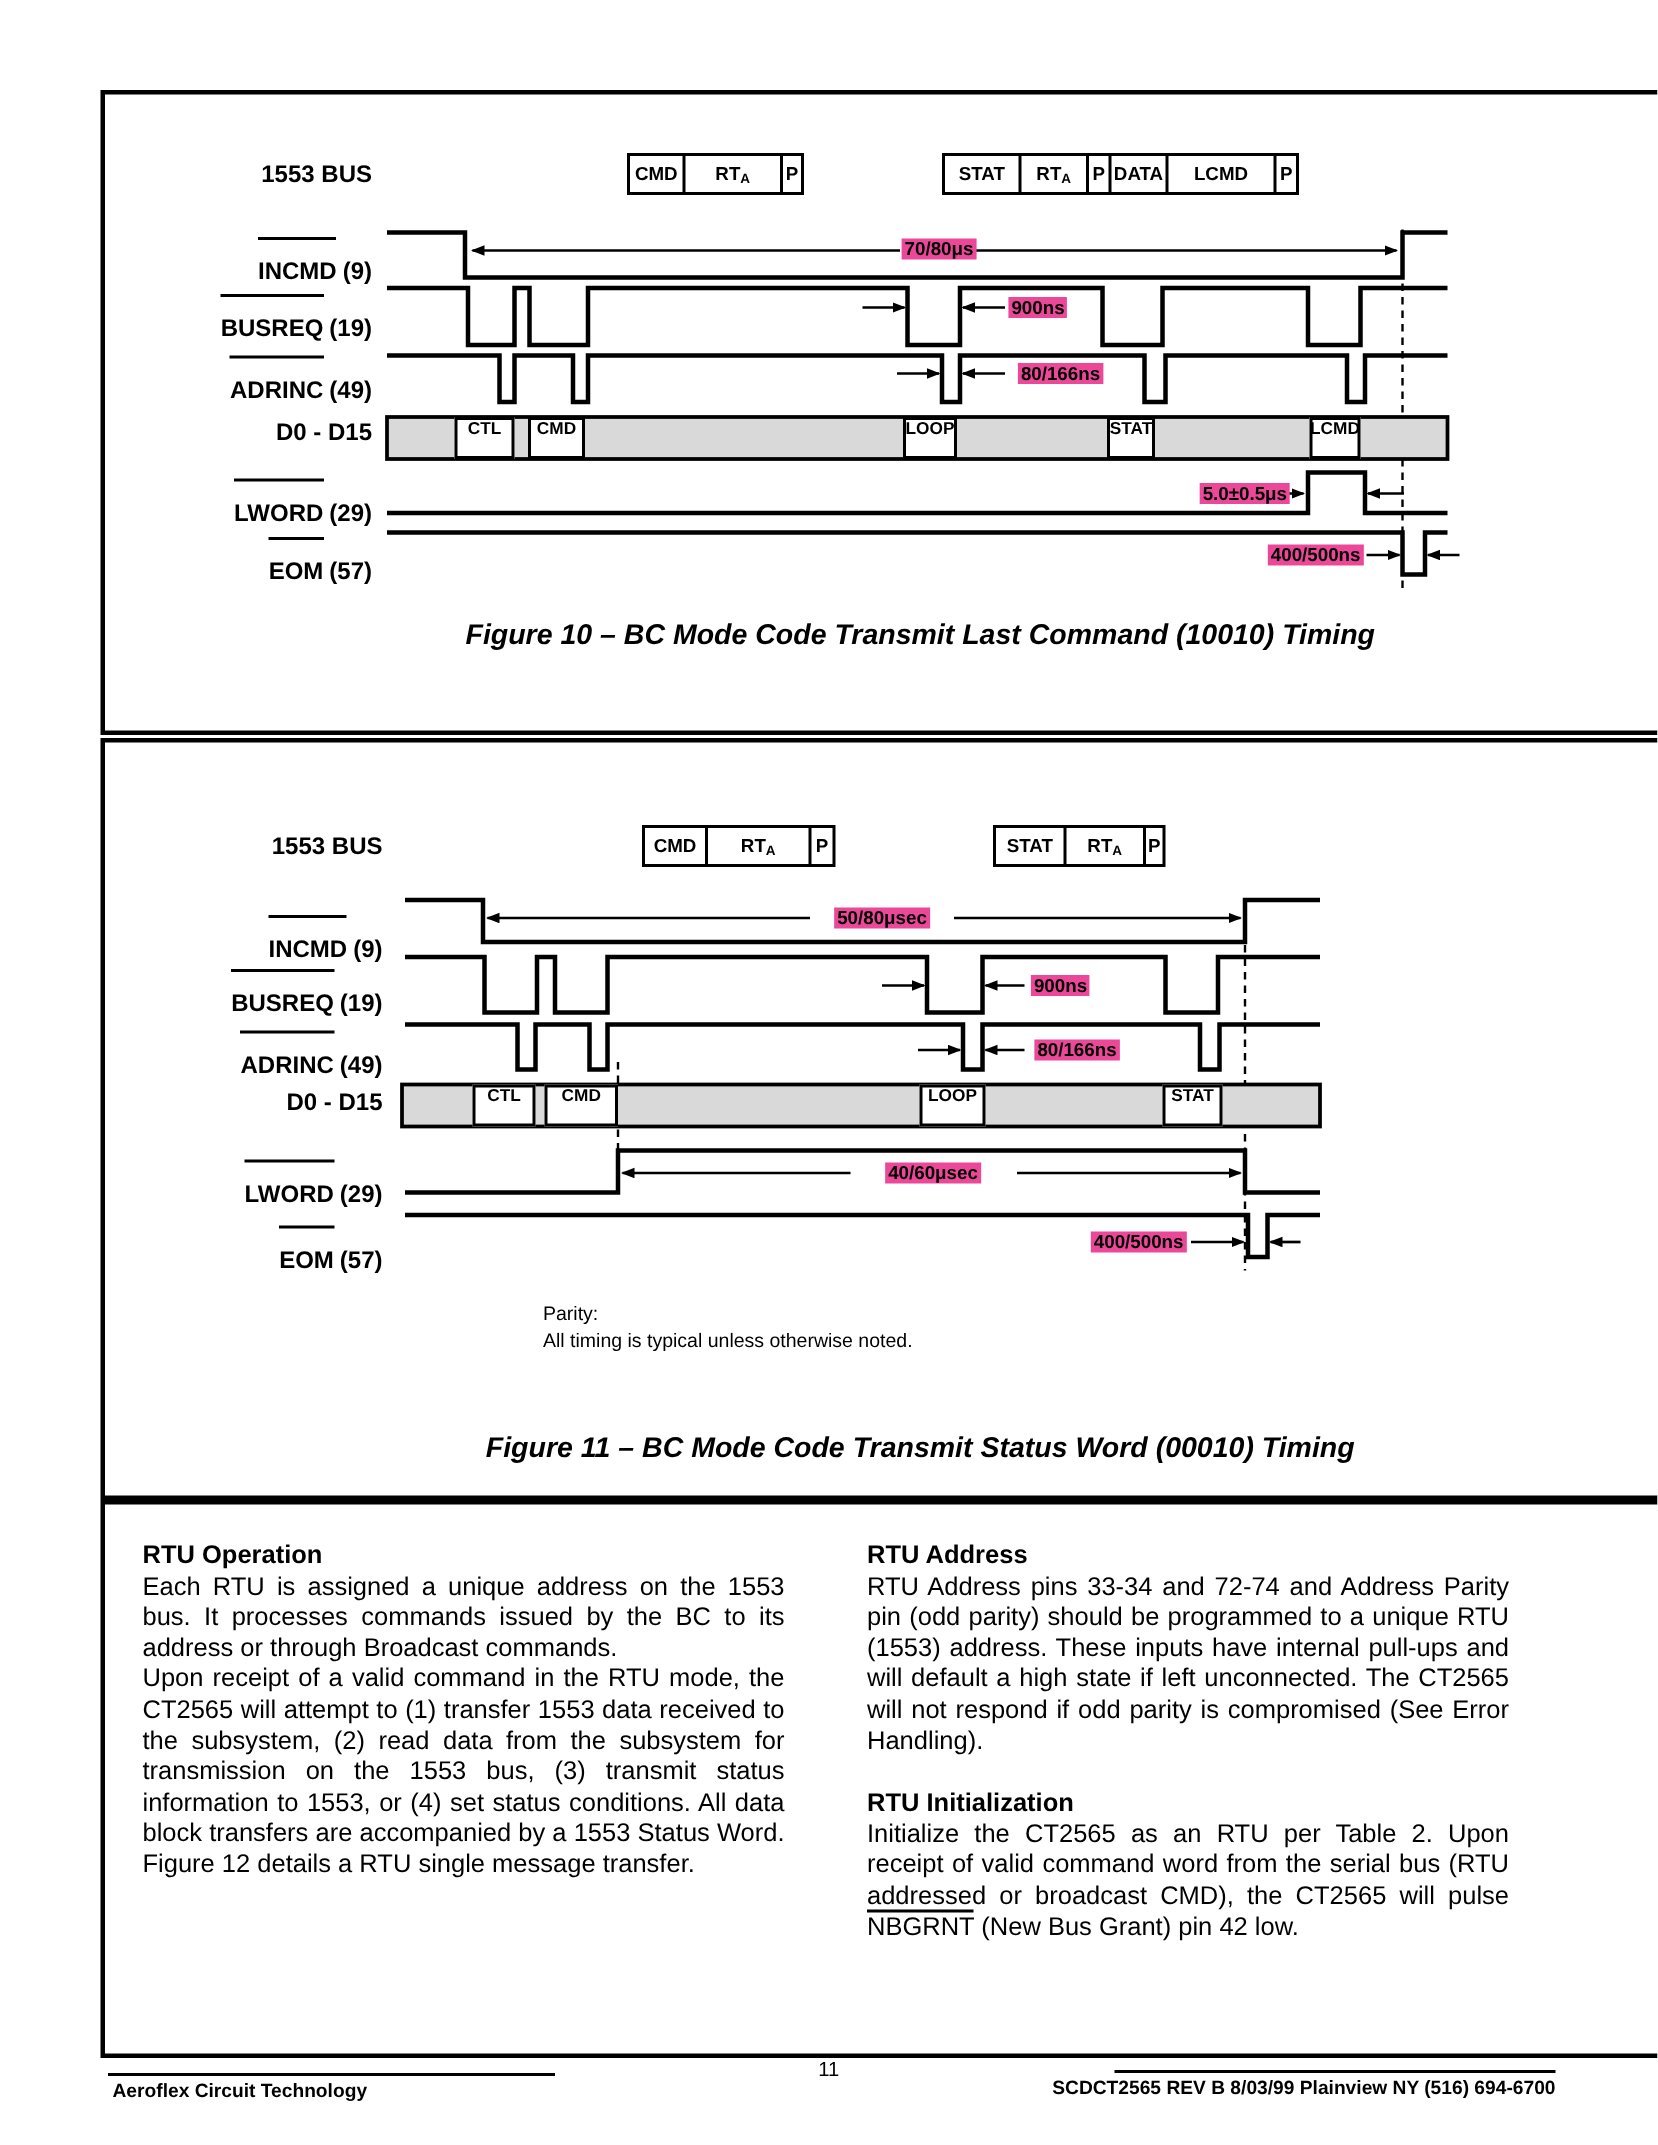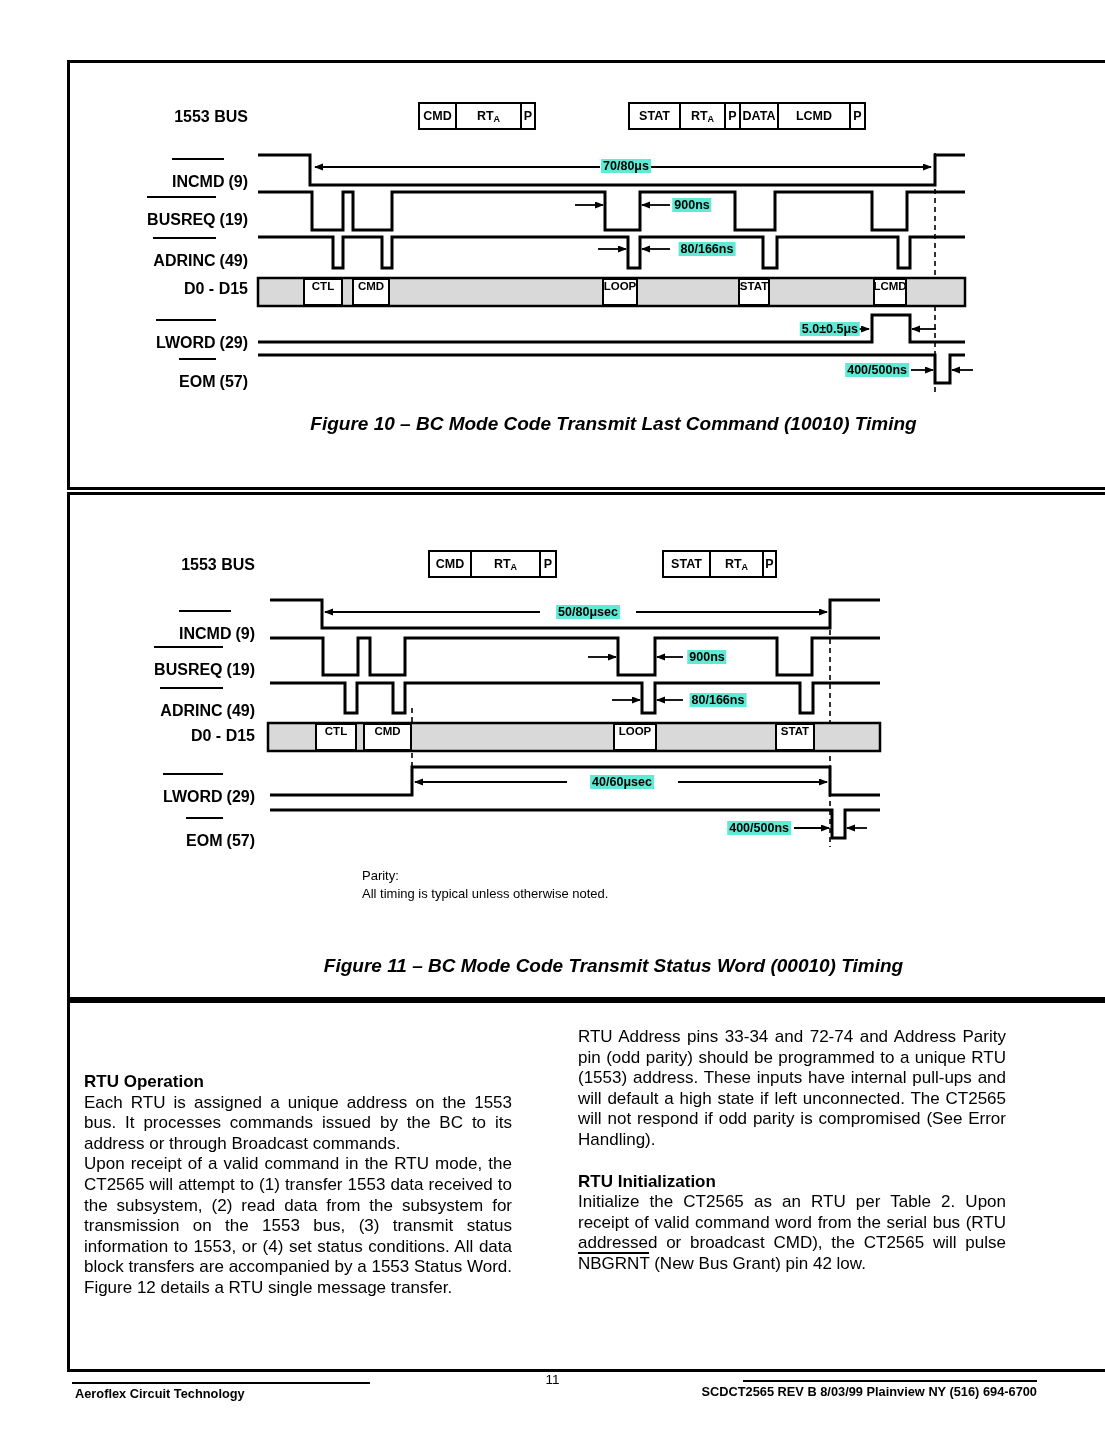--- a/index.html
+++ b/index.html
@@ -9,21 +9,21 @@
   .siglabel{position:absolute;left:0;text-align:right;font-weight:bold;font-size:16px;white-space:nowrap;}
   .ov{display:inline-block;border-top:2px solid #000;padding-top:14px;line-height:1.05;}
   .pin{margin-left:4px;}
   .frame{position:absolute;display:flex;border:2px solid #000;box-sizing:border-box;background:#fff;height:28px;}
   .frame .cell{display:flex;align-items:center;justify-content:center;font-weight:bold;font-size:12.5px;
                border-left:2px solid #000;box-sizing:border-box;white-space:nowrap;}
   .frame .cell:first-child{border-left:none;}
   .frame sub{font-size:9px;line-height:0;position:relative;top:3px;}
   .segbox{position:absolute;background:#fff;border:2px solid #000;box-sizing:border-box;height:28px;
           display:flex;align-items:flex-start;justify-content:center;font-weight:bold;font-size:11.5px;}
-  .ann{position:absolute;font-weight:bold;font-size:12.5px;white-space:nowrap;background:#5eead4;padding:0 2px;}
+  .ann{position:absolute;font-weight:bold;font-size:12.5px;white-space:nowrap;background:#ec4899;padding:0 2px;}
   .ann.center{transform:translateX(-50%);}
   .ann.rightend{transform:translateX(-100%);}
   .caption{position:absolute;left:0;width:100%;text-align:center;font-weight:bold;font-style:italic;font-size:19px;}
   .notes{position:absolute;font-size:13px;line-height:18px;}
   .wave{position:absolute;left:0;top:0;}
   .wf{fill:none;stroke:#000;stroke-width:3;}
   .band{fill:#d9d9d9;stroke:#000;stroke-width:2.5;}
   .al{stroke:#000;stroke-width:1.8;}
   .dash{stroke:#000;stroke-width:1.6;stroke-dasharray:5,4;fill:none;}
   .col{position:absolute;font-size:17px;line-height:20.6px;text-align:justify;width:428px;}
@@ -225,26 +225,27 @@
 
     <div class="notes" style="left:292px;top:372px;">
       <div>Parity:</div>
       <div>All timing is typical unless otherwise noted.</div>
     </div>
 
     <div class="caption" style="top:460px;">Figure 11 – BC Mode Code Transmit Status Word (00010) Timing</div>
   </div>
 
   <div class="panel" style="top:1000px;height:372px;">
-    <div class="col" style="left:14px;top:24px;margin-top:45px;">
+    <div class="col" style="left:25px;top:24px;">
       <h3>RTU Operation</h3>
       <p>Each RTU is assigned a unique address on the 1553 bus.  It processes commands issued by the BC to its address or through Broadcast commands.</p>
       <p>Upon receipt of a valid command in the RTU mode, the CT2565 will attempt to (1) transfer 1553 data received to the subsystem, (2) read data from the subsystem for transmission on the 1553 bus, (3) transmit status information to 1553, or (4) set status conditions.  All data block transfers are accompanied by a 1553 Status Word.  Figure 12 details a RTU single message transfer.</p>
     </div>
     <div class="col" style="left:508px;top:24px;">
+      <h3>RTU Address</h3>
       <p>RTU Address pins 33-34 and 72-74 and Address Parity pin (odd parity) should be programmed to a unique RTU (1553) address.  These inputs have internal pull-ups and will default a high state if left unconnected.  The CT2565 will not respond if odd parity is compromised (See Error Handling).</p>
       <h3 class="gap">RTU Initialization</h3>
       <p><span>Initialize the CT2565 as an RTU per Table 2.  Upon receipt of valid command word from the serial bus (RTU addressed or broadcast CMD), the CT2565 will pulse </span><span class="bodyov">NBGRNT</span><span> (New Bus Grant) pin 42 low.</span></p>
     </div>
   </div>
 
   <div class="pagenum" style="top:1372px;">11</div>
   <div class="rule" style="left:72px;top:1382px;width:298px;"></div>
   <div class="foot" style="left:75px;top:1386px;">Aeroflex Circuit Technology</div>
   <div class="rule" style="left:743px;top:1380px;width:294px;"></div>

